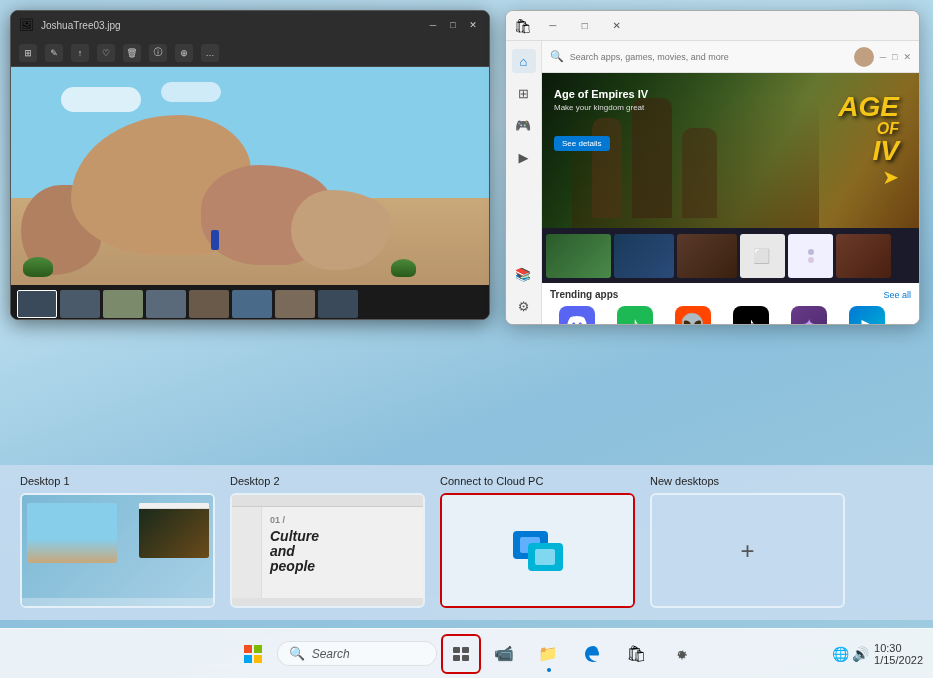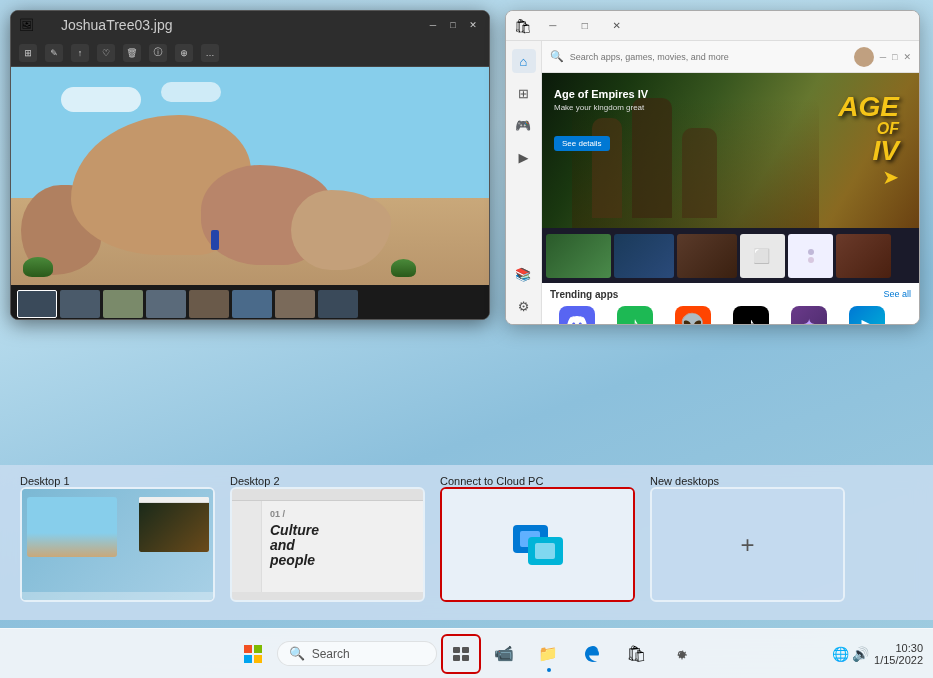--- a/index.html
+++ b/index.html
@@ -31,24 +31,23 @@
       display: flex;
       align-items: center;
       padding: 0 8px;
       gap: 8px;
     }
     .titlebar-icon {
       width: 14px;
       height: 14px;
     }
     .titlebar-title {
-      font-size: 14px;
+      font-size: 10px;
       color: #ccc;
       flex: 1;
-      margin-left: 20px;
     }
     .titlebar-controls {
       display: flex;
       gap: 4px;
     }
     .titlebar-btn {
       width: 16px;
       height: 14px;
       font-size: 9px;
       color: #ccc;
@@ -377,20 +376,21 @@
       top: 242px;
       left: 0;
       right: 0;
       bottom: 0;
       background: #fff;
       padding: 6px 8px;
     }
     .trending-header {
       display: flex;
       justify-content: space-between;
+      align-items: center;
       margin-bottom: 6px;
     }
     .trending-title {
       font-size: 10px;
       font-weight: 600;
       color: #333;
     }
     .trending-see-all {
       font-size: 9px;
       color: #0078d4;
@@ -434,20 +434,21 @@
       backdrop-filter: blur(10px);
       display: flex;
       align-items: flex-start;
       padding: 10px 20px;
       gap: 15px;
     }
 
     .desktop-card {
       display: flex;
       flex-direction: column;
+      gap: 6px;
     }
     .desktop-label {
       font-size: 11px;
       color: #222;
       font-weight: 500;
     }
     .desktop-preview {
       width: 195px;
       height: 115px;
       border-radius: 6px;
@@ -593,20 +594,21 @@
       background: rgba(255,255,255,0.6);
       border: 1px solid rgba(0,0,0,0.1);
       border-radius: 20px;
       padding: 4px 12px;
       cursor: pointer;
       width: 160px;
     }
     .taskbar-search-text {
       font-size: 12px;
       color: #555;
+      font-style: italic;
     }
     .taskview-btn-outline {
       border: 2.5px solid #cc0000;
       border-radius: 6px;
     }
 
     
     .taskbar-right {
       position: absolute;
       right: 10px;
@@ -892,18 +894,18 @@
         <path d="M14 8.5h-1.1c-.1-.5-.3-1-.6-1.4l.8-.8-.7-.7-.8.8c-.4-.3-.9-.5-1.4-.6V4.5h-1v1.3c-.5.1-1 .3-1.4.6l-.8-.8-.7.7.8.8c-.3.4-.5.9-.6 1.4H4.5v1h1.3c.1.5.3 1 .6 1.4l-.8.8.7.7.8-.8c.4.3.9.5 1.4.6v1.3h1v-1.3c.5-.1 1-.3 1.4-.6l.8.8.7-.7-.8-.8c.3-.4.5-.9.6-1.4H14v-1z"></path>
       </svg>
     </div>
   </div>
 
   <div class="taskbar-right">
     <div class="sys-tray">
       <span class="tray-icon">🌐</span>
       <span class="tray-icon">🔊</span>
     </div>
-    <div style="font-size:11px;color:#333;text-align:right;">
+    <div style="font-size:11px;color:#333;text-align:left;">
       <div>10:30</div>
       <div>1/15/2022</div>
     </div>
   </div>
 </div>
 
 </body></html>

